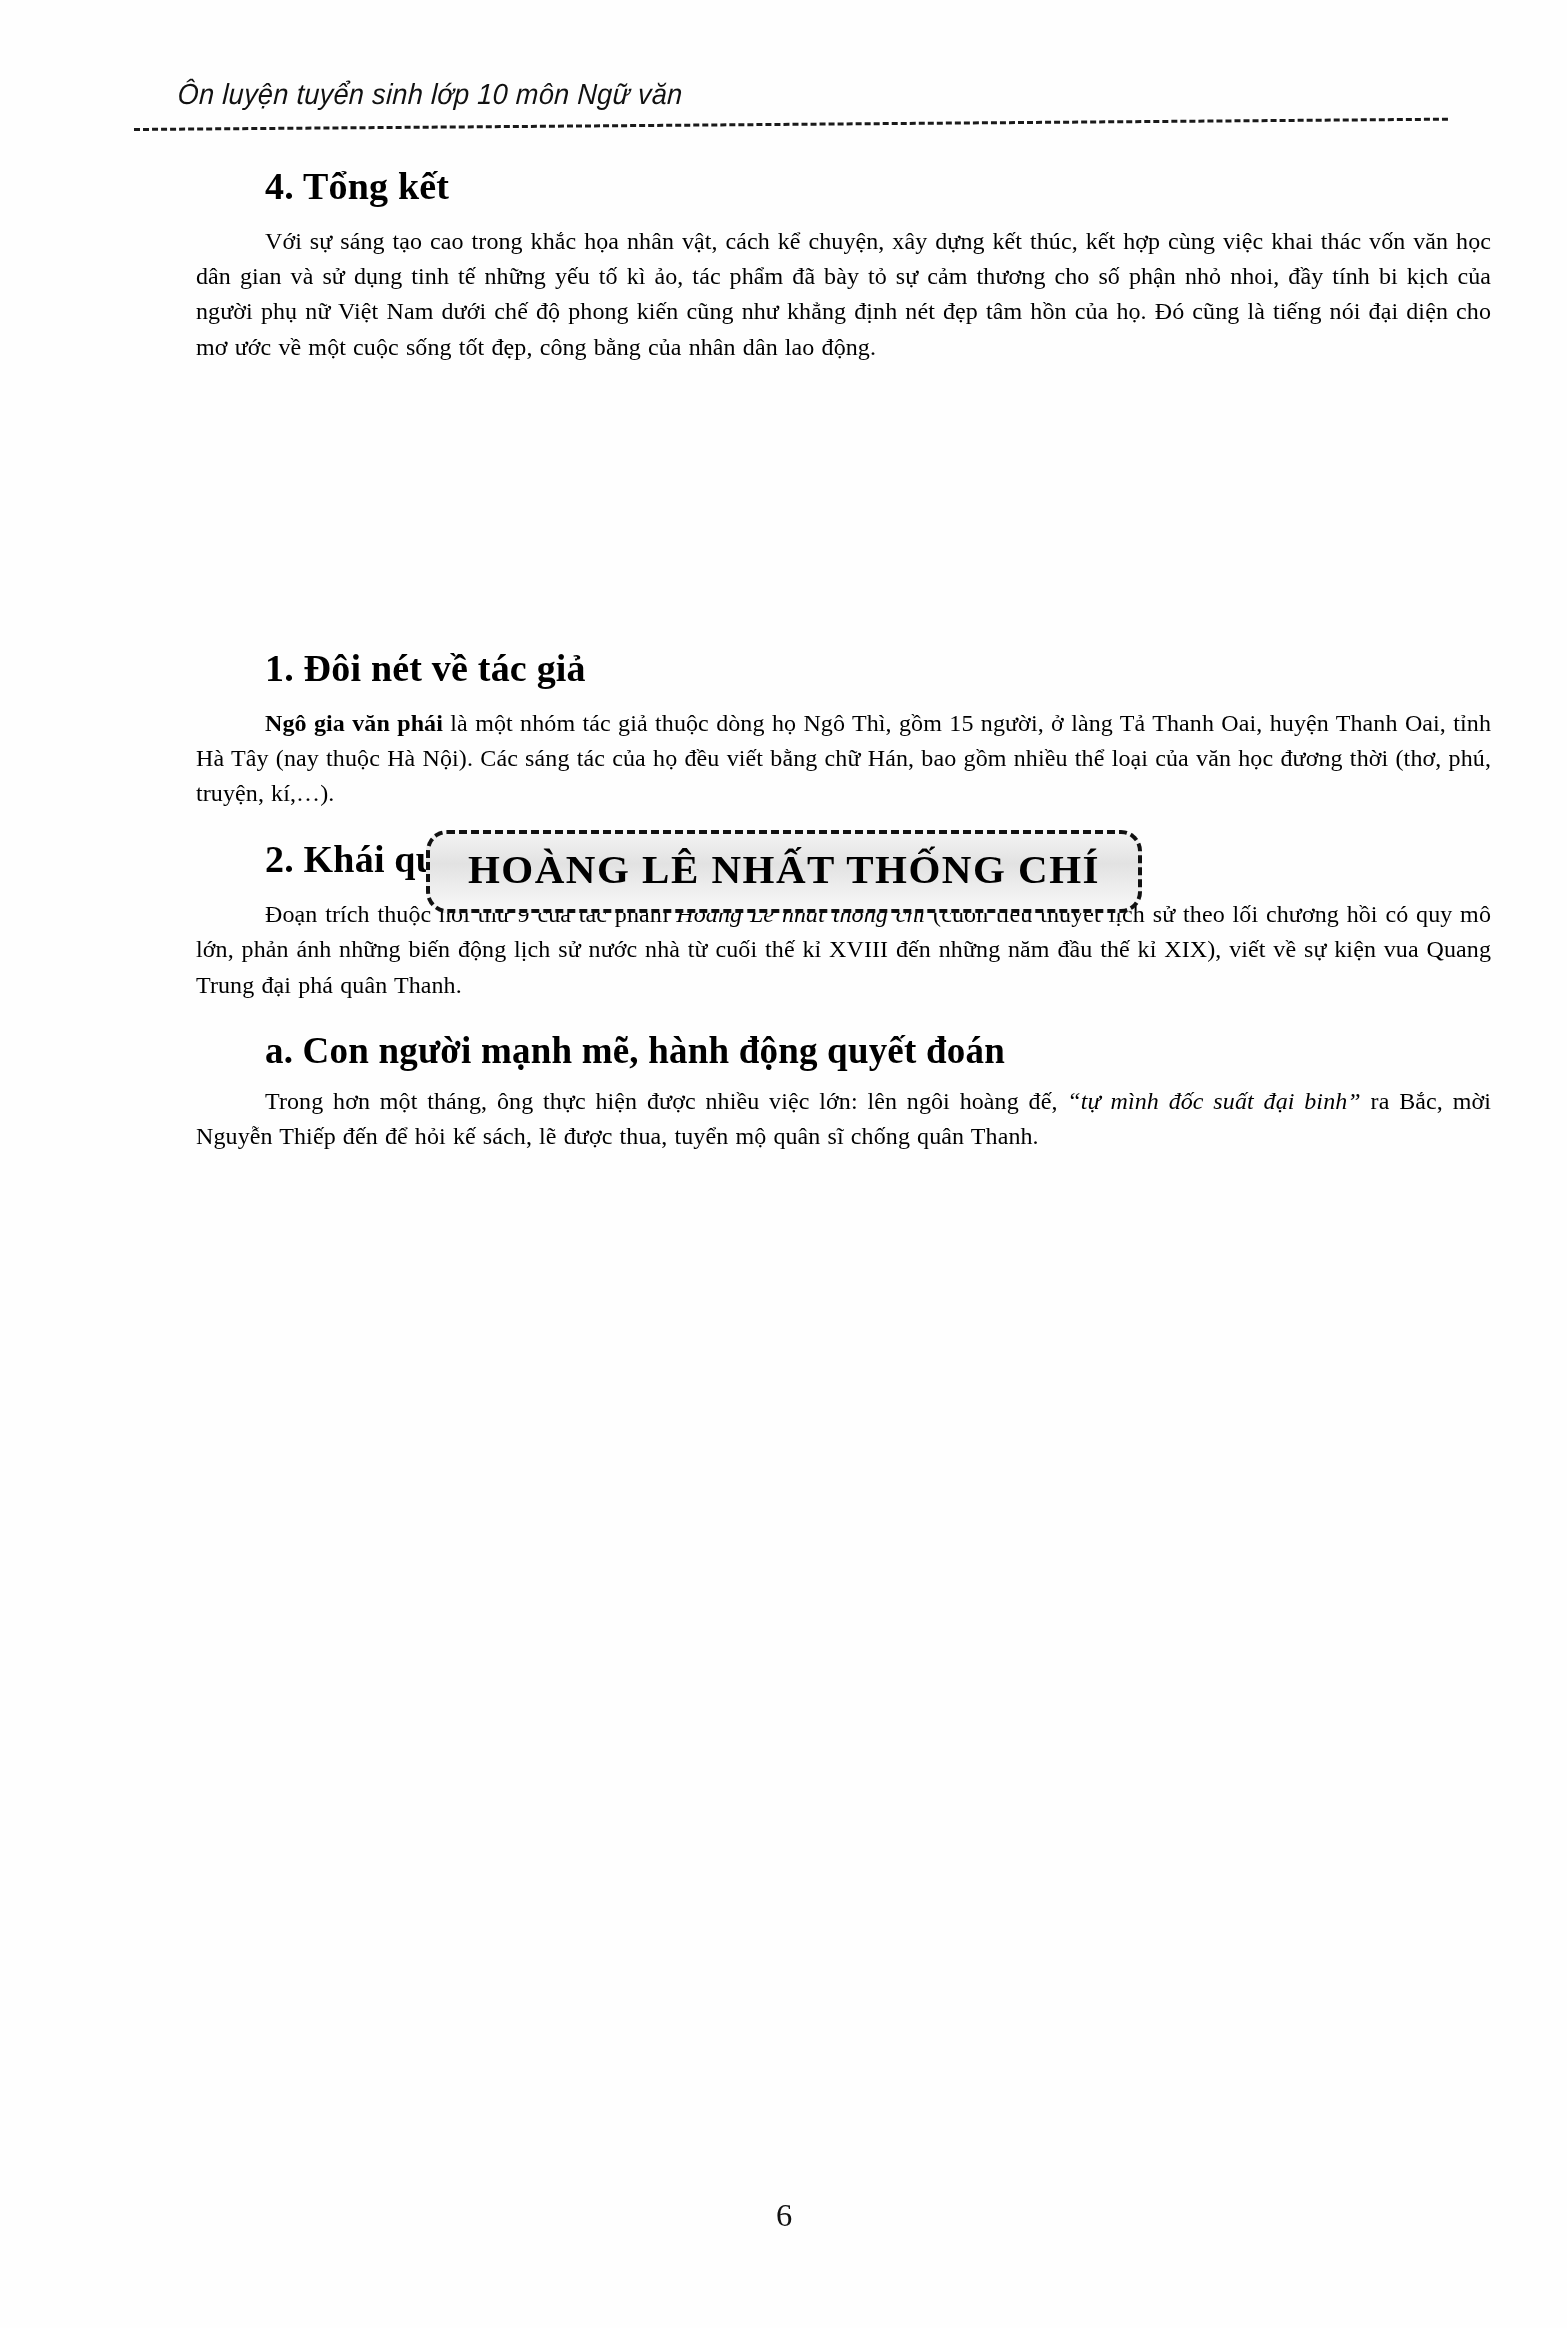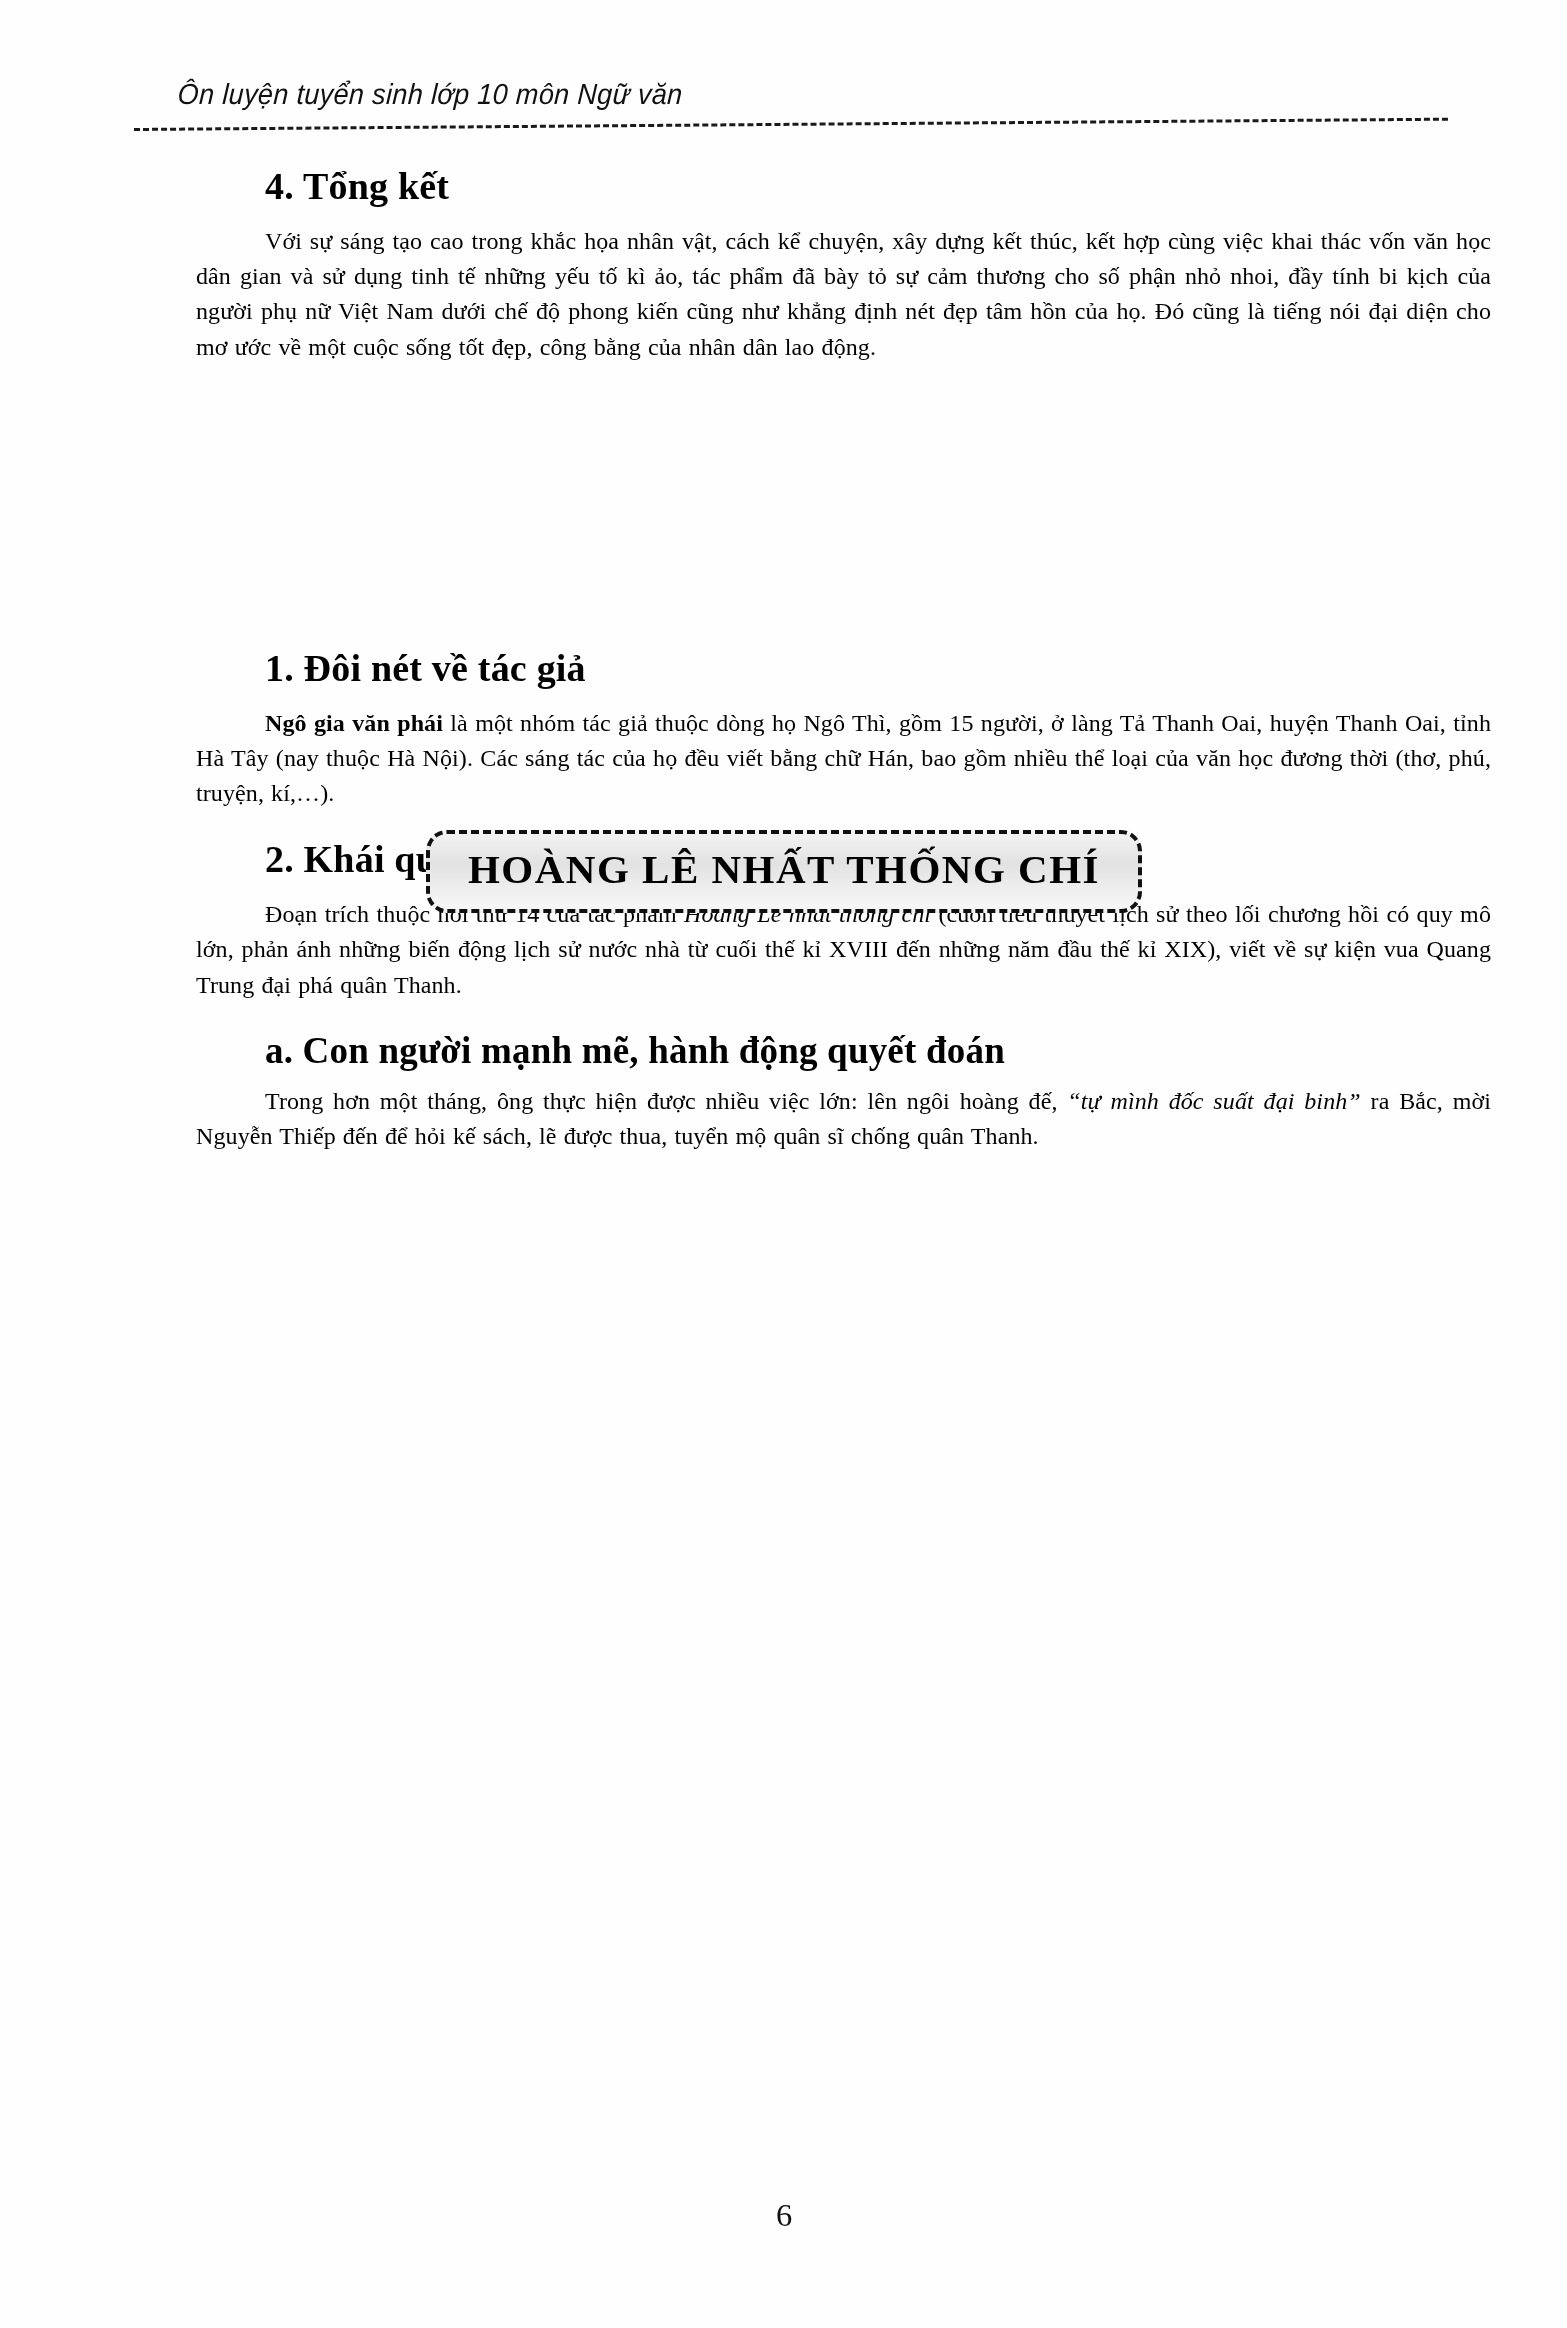--- a/index.html
+++ b/index.html
@@ -154,21 +154,21 @@
     <div class="gap-lg"></div>
 
     <div class="heading">1. Đôi nét về tác giả</div>
 
     <p class="body"><b>Ngô gia văn phái</b><span> là một nhóm tác giả thuộc dòng họ Ngô Thì, gồm 15 người, ở làng Tả Thanh Oai, huyện Thanh Oai, tỉnh Hà Tây (nay thuộc Hà Nội). Các sáng tác của họ đều viết bằng chữ Hán, bao gồm nhiều thể loại của văn học đương thời (thơ, phú, truyện, kí,…).</span></p>
 
     <div class="gap-sm"></div>
 
     <div class="heading">2. Khái quát về tác phẩm</div>
 
-    <p class="body"><span>Đoạn trích thuộc hồi thứ 14 của tác phẩm </span><i>Hoàng Lê nhất thống chí</i><span> (cuốn tiểu thuyết lịch sử theo lối chương hồi có quy mô lớn, phản ánh những biến động lịch sử nước nhà từ cuối thế kỉ XVIII đến những năm đầu thế kỉ XIX), viết về sự kiện vua Quang Trung đại phá quân Thanh.</span></p>
+    <p class="body"><span>Đoạn trích thuộc hồi thứ 9 của tác phẩm </span><i>Hoàng Lê nhất thống chí</i><span> (cuốn tiểu thuyết lịch sử theo lối chương hồi có quy mô lớn, phản ánh những biến động lịch sử nước nhà từ cuối thế kỉ XVIII đến những năm đầu thế kỉ XIX), viết về sự kiện vua Quang Trung đại phá quân Thanh.</span></p>
 
     <div class="gap-sm"></div>
 
 
     <div class="subheading-italic">a. Con người mạnh mẽ, hành động quyết đoán</div>
 
     <p class="body"><span>Trong hơn một tháng, ông thực hiện được nhiều việc lớn: lên ngôi hoàng đế, </span><i>“tự mình đốc suất đại binh”</i><span> ra Bắc, mời Nguyễn Thiếp đến để hỏi kế sách, lẽ được thua, tuyển mộ quân sĩ chống quân Thanh.</span></p>
 
   </div>
 

